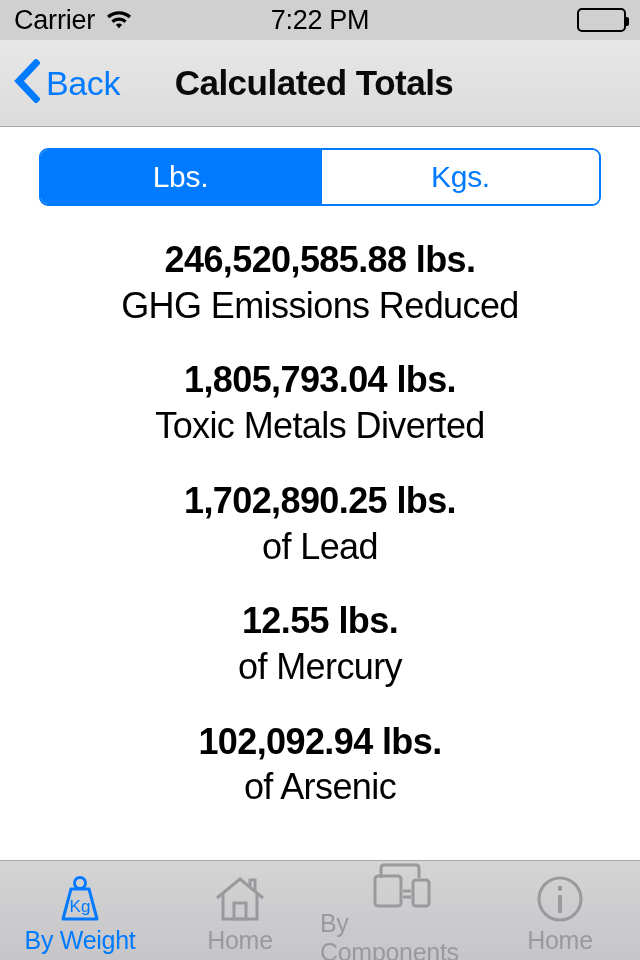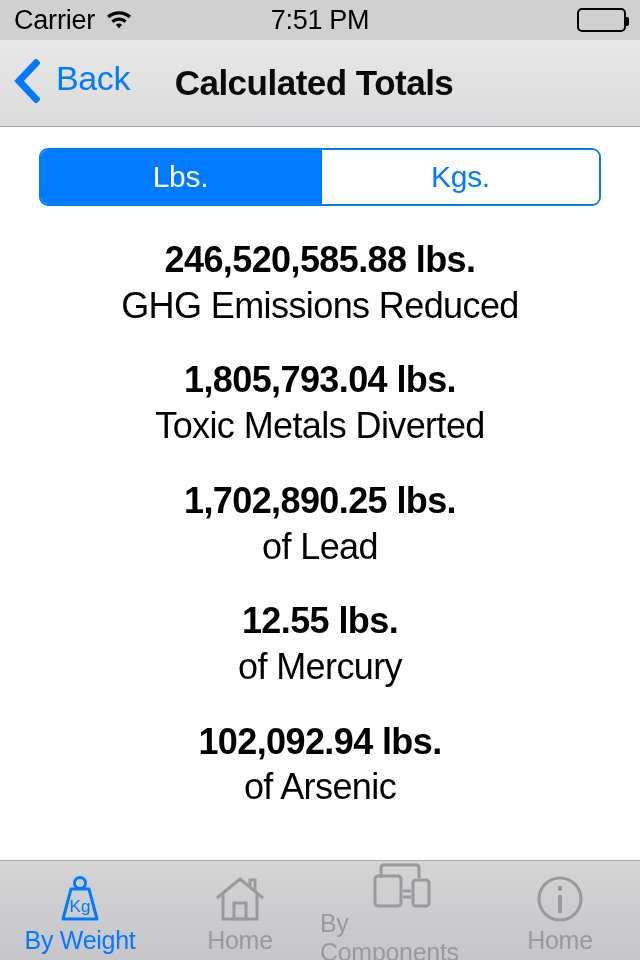--- a/index.html
+++ b/index.html
@@ -91,22 +91,22 @@
     flex: 0 0 87px;
     background: linear-gradient(to bottom, #e7e7e8 0%, #e0e0e1 60%, #dcdcde 100%);
     border-bottom: 1px solid #a7a7aa;
     display: flex;
     align-items: center;
     position: relative;
     padding: 0 14px;
   }
   .back-button {
     display: flex;
-    align-items: flex-start;
-    gap: 16px;
+    align-items: center;
+    gap: 6px;
     cursor: pointer;
     z-index: 2;
     padding-right: 10px;
   }
   .chevron-left { display: block; }
   .back-label {
     font-size: 34px;
     color: #007aff;
     letter-spacing: -0.4px;
   }
@@ -231,21 +231,21 @@
     <div class="status-left">
       <span class="status-carrier">Carrier</span>
       <span class="wifi-icon">
         <svg width="28" height="22" viewBox="0 0 28 22">
           <path d="M14 4.2c4.6 0 8.8 1.7 12 4.5l-2.2 2.5C21 8.8 17.7 7.4 14 7.4S7 8.8 4.2 11.2L2 8.7C5.2 5.9 9.4 4.2 14 4.2z" fill="#000"></path>
           <path d="M14 10.6c2.9 0 5.6 1.1 7.6 2.8l-2.2 2.5c-1.5-1.3-3.4-2.1-5.4-2.1s-3.9.8-5.4 2.1l-2.2-2.5c2-1.7 4.7-2.8 7.6-2.8z" fill="#000"></path>
           <path d="M14 16.6c1.2 0 2.3.4 3.1 1.1L14 21.3l-3.1-3.6c.8-.7 1.9-1.1 3.1-1.1z" fill="#000"></path>
         </svg>
       </span>
     </div>
-    <div class="status-time">7:51 PM</div>
+    <div class="status-time">7:22 PM</div>
     <div class="status-right">
       <span class="battery">
         <span class="battery-fill"></span>
         <span class="battery-nub"></span>
       </span>
     </div>
   </div>
 
   <div class="nav-bar">
     <div class="back-button">

